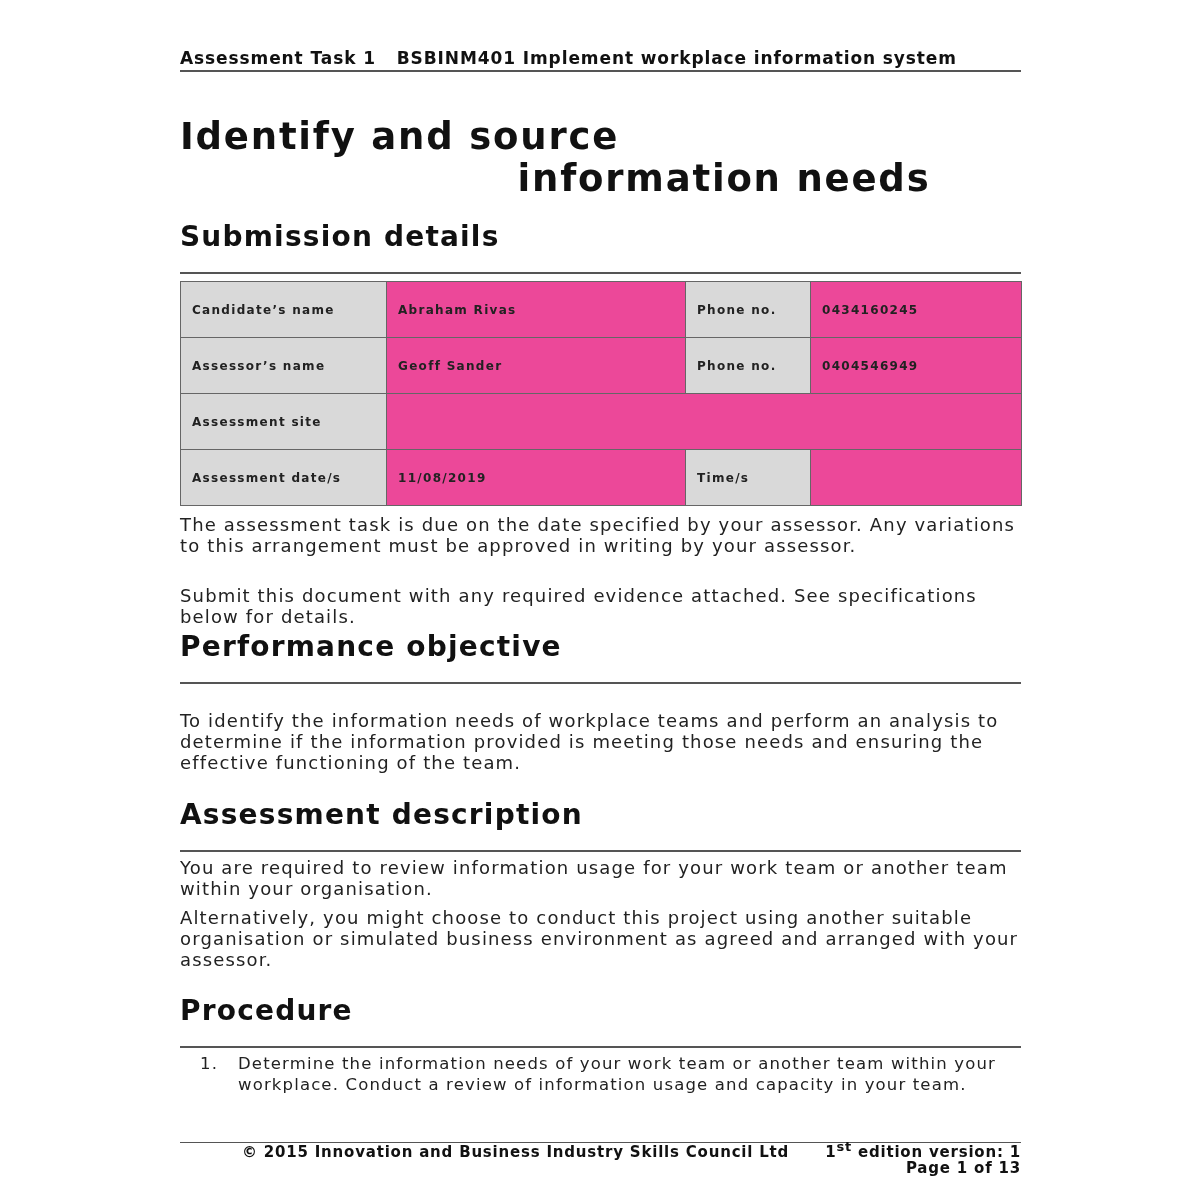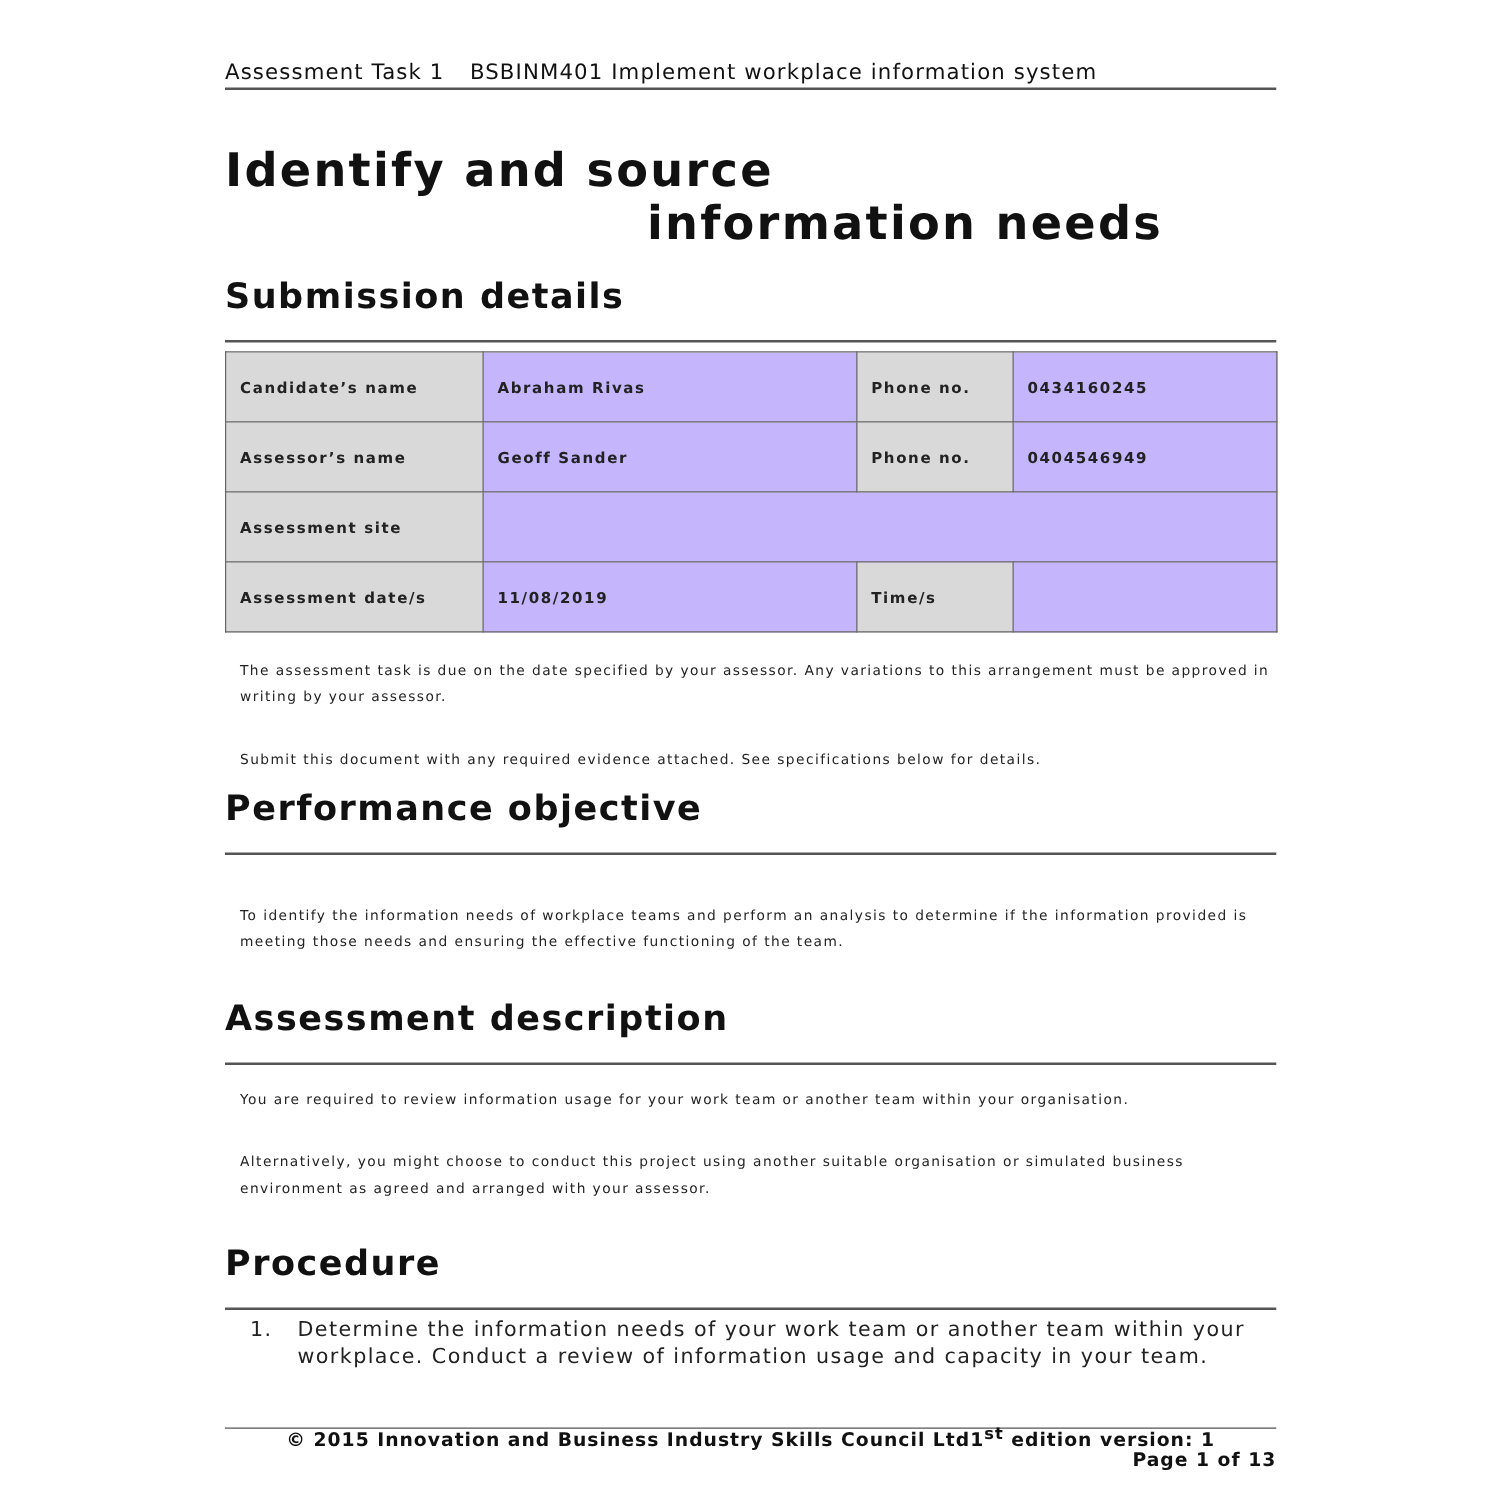--- a/index.html
+++ b/index.html
@@ -4,21 +4,21 @@
 <style>
   html, body { margin: 0; padding: 0; background: #ffffff; }
   body {
     width: 1200px; height: 1200px; position: relative; overflow: hidden;
     font-family: "DejaVu Sans", sans-serif; color: #111;
   }
   .page { position: absolute; left: 180px; top: 0; width: 841px; }
 
   .running-header {
     position: absolute; top: 49px; left: 0; width: 841px;
-    font-size: 17px; line-height: 19px; font-weight: normal; letter-spacing: 0.9px;
+    font-size: 17px; line-height: 19px; font-weight: bold; letter-spacing: 0.9px;
     color: #111; padding-bottom: 2px; border-bottom: 2px solid #555;
   }
   .running-header .task { margin-right: 14px; }
 
   .doc-title {
     position: absolute; top: 116px; left: 0; width: 841px;
     font-size: 37px; line-height: 42px; font-weight: bold; letter-spacing: 1.8px; margin: 0;
   }
   .doc-title .line2 { display: block; padding-left: 247px; text-align: center; }
 
@@ -31,40 +31,40 @@
   table.submission {
     position: absolute; top: 281px; left: 0; width: 841px;
     border-collapse: collapse; table-layout: fixed;
     font-size: 12px; letter-spacing: 1.3px;
   }
   table.submission td {
     border: 1.5px solid #666; height: 51px; padding: 2px 11px; vertical-align: middle;
     line-height: 18px;
   }
   table.submission td.lbl { background: #d9d9d9; font-weight: bold; color: #222; }
-  table.submission td.val { background: #c4b5fd; font-weight: bold; color: #222; }
+  table.submission td.val { background: #ec4899; font-weight: bold; color: #222; }
 
   p.body {
-    position: absolute; left: 0; width: 841px; margin: 12px;
-    font-size: 11px; line-height: 21px; letter-spacing: 1.15px; color: #222;
+    position: absolute; left: 0; width: 841px; margin: 0;
+    font-size: 18px; line-height: 21px; letter-spacing: 1.15px; color: #222;
   }
 
   ol.procedure {
     position: absolute; top: 1053px; left: 0; width: 841px; margin: 0; padding: 0; list-style: none;
     font-size: 16.5px; line-height: 21px; letter-spacing: 1.15px; color: #222;
   }
   ol.procedure li { position: relative; padding-left: 58px; }
   ol.procedure li .num { position: absolute; left: 20px; top: 0; }
 
   .running-footer {
     position: absolute; top: 1142px; left: 0; width: 841px;
     border-top: 1.5px solid #555; padding-top: 1px;
     font-size: 15px; line-height: 16px; font-weight: bold; letter-spacing: 0.8px; color: #111;
   }
-  .running-footer .row1 { display: flex; justify-content: center; }
+  .running-footer .row1 { display: flex; justify-content: flex-end; gap: 36px; }
   .running-footer .row2 { text-align: right; }
   .running-footer sup { font-size: 13px; vertical-align: super; line-height: 0; }
 </style>
 </head>
 <body>
 
 <div class="page">
 
   <div class="running-header">
     <span class="task">Assessment Task 1</span>

